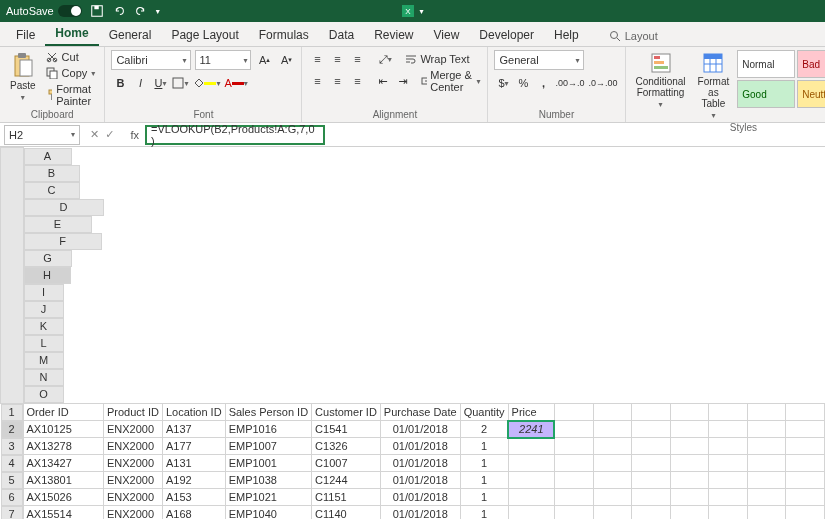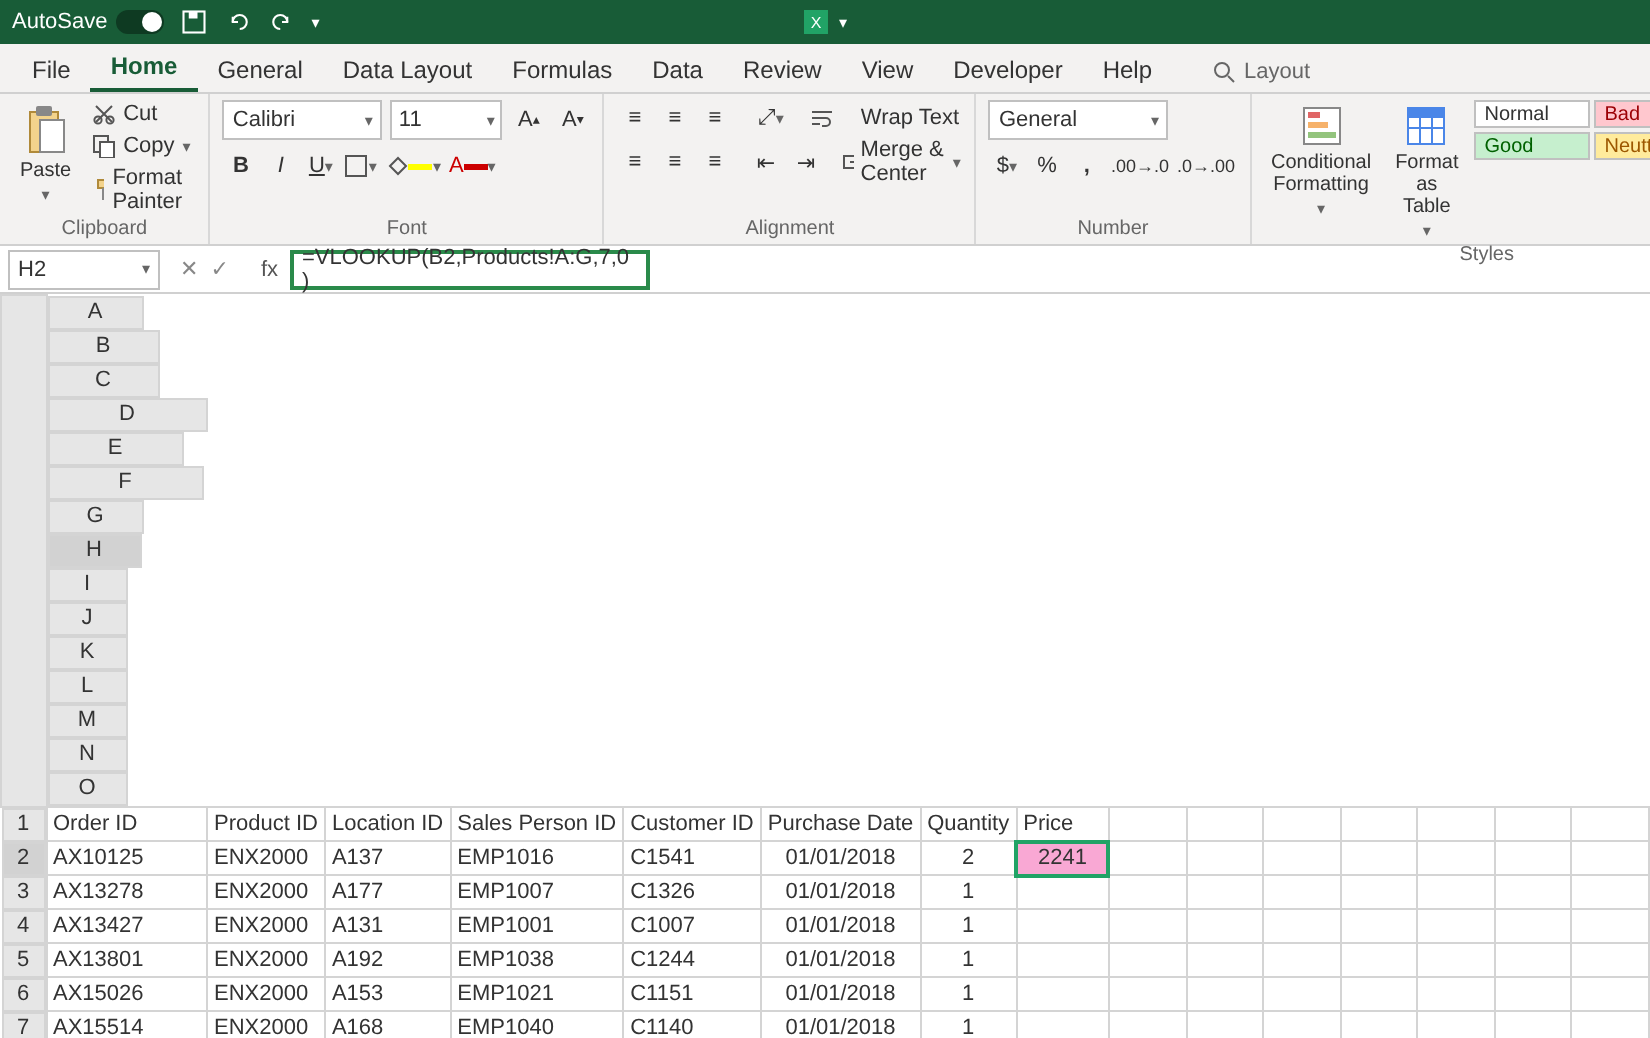--- a/index.html
+++ b/index.html
@@ -31,42 +31,42 @@
   .font-group .font-name { width:80px; height:20px; border:1px solid #c0c0c0; background:#fff; font-size:11px; padding:0 4px; display:flex; align-items:center; justify-content:space-between; }
   .font-group .font-size { width:56px; height:20px; border:1px solid #c0c0c0; background:#fff; font-size:11px; padding:0 3px; display:flex; align-items:center; justify-content:space-between; }
   .font-group .btns { display:flex; gap:2px; }
   .btn-sm { min-width:18px; height:18px; display:flex; align-items:center; justify-content:center; border:1px solid transparent; cursor:pointer; font-size:11px; }
   
   .align-group .row { display:flex; gap:2px; align-items:center; }
   
   .number-group .num-fmt { width:90px; height:20px; border:1px solid #c0c0c0; background:#fff; padding:0 4px; display:flex; align-items:center; justify-content:space-between; font-size:11px; }
   
   .styles-group .big-btn { display:flex; flex-direction:column; align-items:center; gap:2px; padding:2px 4px; font-size:10px; text-align:center; }
-  .styles-group .cell-style { width:58px; height:14px; border:1px solid #c0c0c0; font-size:10px; display:flex; align-items:center; padding:0 4px; }
+  .styles-group .cell-style { width:58px; height:28px; border:1px solid #c0c0c0; font-size:10px; display:flex; align-items:center; padding:0 4px; }
   .style-normal { background:#fff; }
   .style-bad { background:#ffc7ce; color:#9c0006; }
   .style-good { background:#c6efce; color:#006100; }
   .style-neutral { background:#ffeb9c; color:#9c5700; }
   
   .formula-bar { height:24px; display:flex; align-items:center; border-bottom:1px solid #d0d0d0; background:#fff; }
   .name-box { width:76px; height:20px; border:1px solid #c0c0c0; margin-left:4px; padding:0 4px; display:flex; align-items:center; justify-content:space-between; font-size:11px; }
   .fb-btns { display:flex; gap:6px; padding:0 10px; color:#888; }
   .fx { font-size:11px; color:#555; padding:0 6px; }
   .formula-input { flex:0 0 180px; height:20px; border:2px solid #2a8a4a; background:#fff; padding:0 4px; font-size:11px; display:flex; align-items:center; }
   
   .grid-area { display:flex; height:calc(519px - 22px - 25px - 76px - 24px); overflow:hidden; }
   .corner { width:22px; height:18px; background:#e6e6e6; border-right:1px solid #c0c0c0; border-bottom:1px solid #c0c0c0; }
   .col-h { height:18px; border-right:1px solid #c0c0c0; border-bottom:1px solid #c0c0c0; display:flex; align-items:center; justify-content:center; font-size:11px; background:#e6e6e6; color:#333; }
   .col-h.sel { background:#d2d2d2; }
   .row-h { width:22px; height:17px; border-right:1px solid #c0c0c0; border-bottom:1px solid #c0c0c0; display:flex; align-items:center; justify-content:center; font-size:10px; background:#e6e6e6; color:#333; }
   .row-h.sel { background:#d2d2d2; }
   
   table.sheet { border-collapse:collapse; table-layout:fixed; }
   table.sheet td { border:1px solid #d4d4d4; height:17px; padding:0 3px; font-size:11px; overflow:hidden; white-space:nowrap; }
-  td.selected { outline:2px solid #21a366; outline-offset:-1px; background:#f9a8d4; }
+  td.selected { outline:2px solid #21a366; outline-offset:-1px; background:#c4b5fd;font-style:italic; }
   td.right { text-align:center; }
   
   .dd { font-size:8px; color:#666; }
 </style>
 </head>
 <body>
 
 <div class="titlebar">
   <div class="autosave">
     <span>AutoSave</span>
@@ -99,21 +99,21 @@
         <text x="6" y="9" font-size="8" fill="#fff" text-anchor="middle">X</text>
       </svg>
     <span class="dd" style="color:#fff">▾</span>
   </div>
 </div>
 
 <div class="tabs">
   <div class="tab">File</div>
   <div class="tab active">Home</div>
   <div class="tab">General</div>
-  <div class="tab">Data Layout</div>
+  <div class="tab">Page Layout</div>
   <div class="tab">Formulas</div>
   <div class="tab">Data</div>
   <div class="tab">Review</div>
   <div class="tab">View</div>
   <div class="tab">Developer</div>
   <div class="tab">Help</div>
   <div class="search">
     <svg width="12" height="12">
         <circle cx="5" cy="5" r="3.5" fill="none" stroke="#666"></circle>
         <line x1="8" y1="8" x2="11" y2="11" stroke="#666"></line>
@@ -214,21 +214,21 @@
 
   <div class="group align-group">
     <div class="group-content" style="flex-direction:column;gap:4px">
       <div class="row">
         <div class="btn-sm">≡</div>
         <div class="btn-sm">≡</div>
         <div class="btn-sm">≡</div>
         <div style="width:6px"></div>
         <div class="btn-sm">⤢<span class="dd">▾</span></div>
         <div style="width:6px"></div>
-        <div class="btn-sm" style="width:auto;gap:13px">
+        <div class="btn-sm" style="width:auto;gap:3px">
             <svg width="12" height="12">
               <path d="M1 3 H11 M1 6 H8 a2 2 0 0 1 0 4 H6 M1 9 H5" fill="none" stroke="#555"></path>
             </svg>
             <span>Wrap Text</span>
           </div>
       </div>
       <div class="row">
         <div class="btn-sm">≡</div>
         <div class="btn-sm">≡</div>
         <div class="btn-sm">≡</div>

